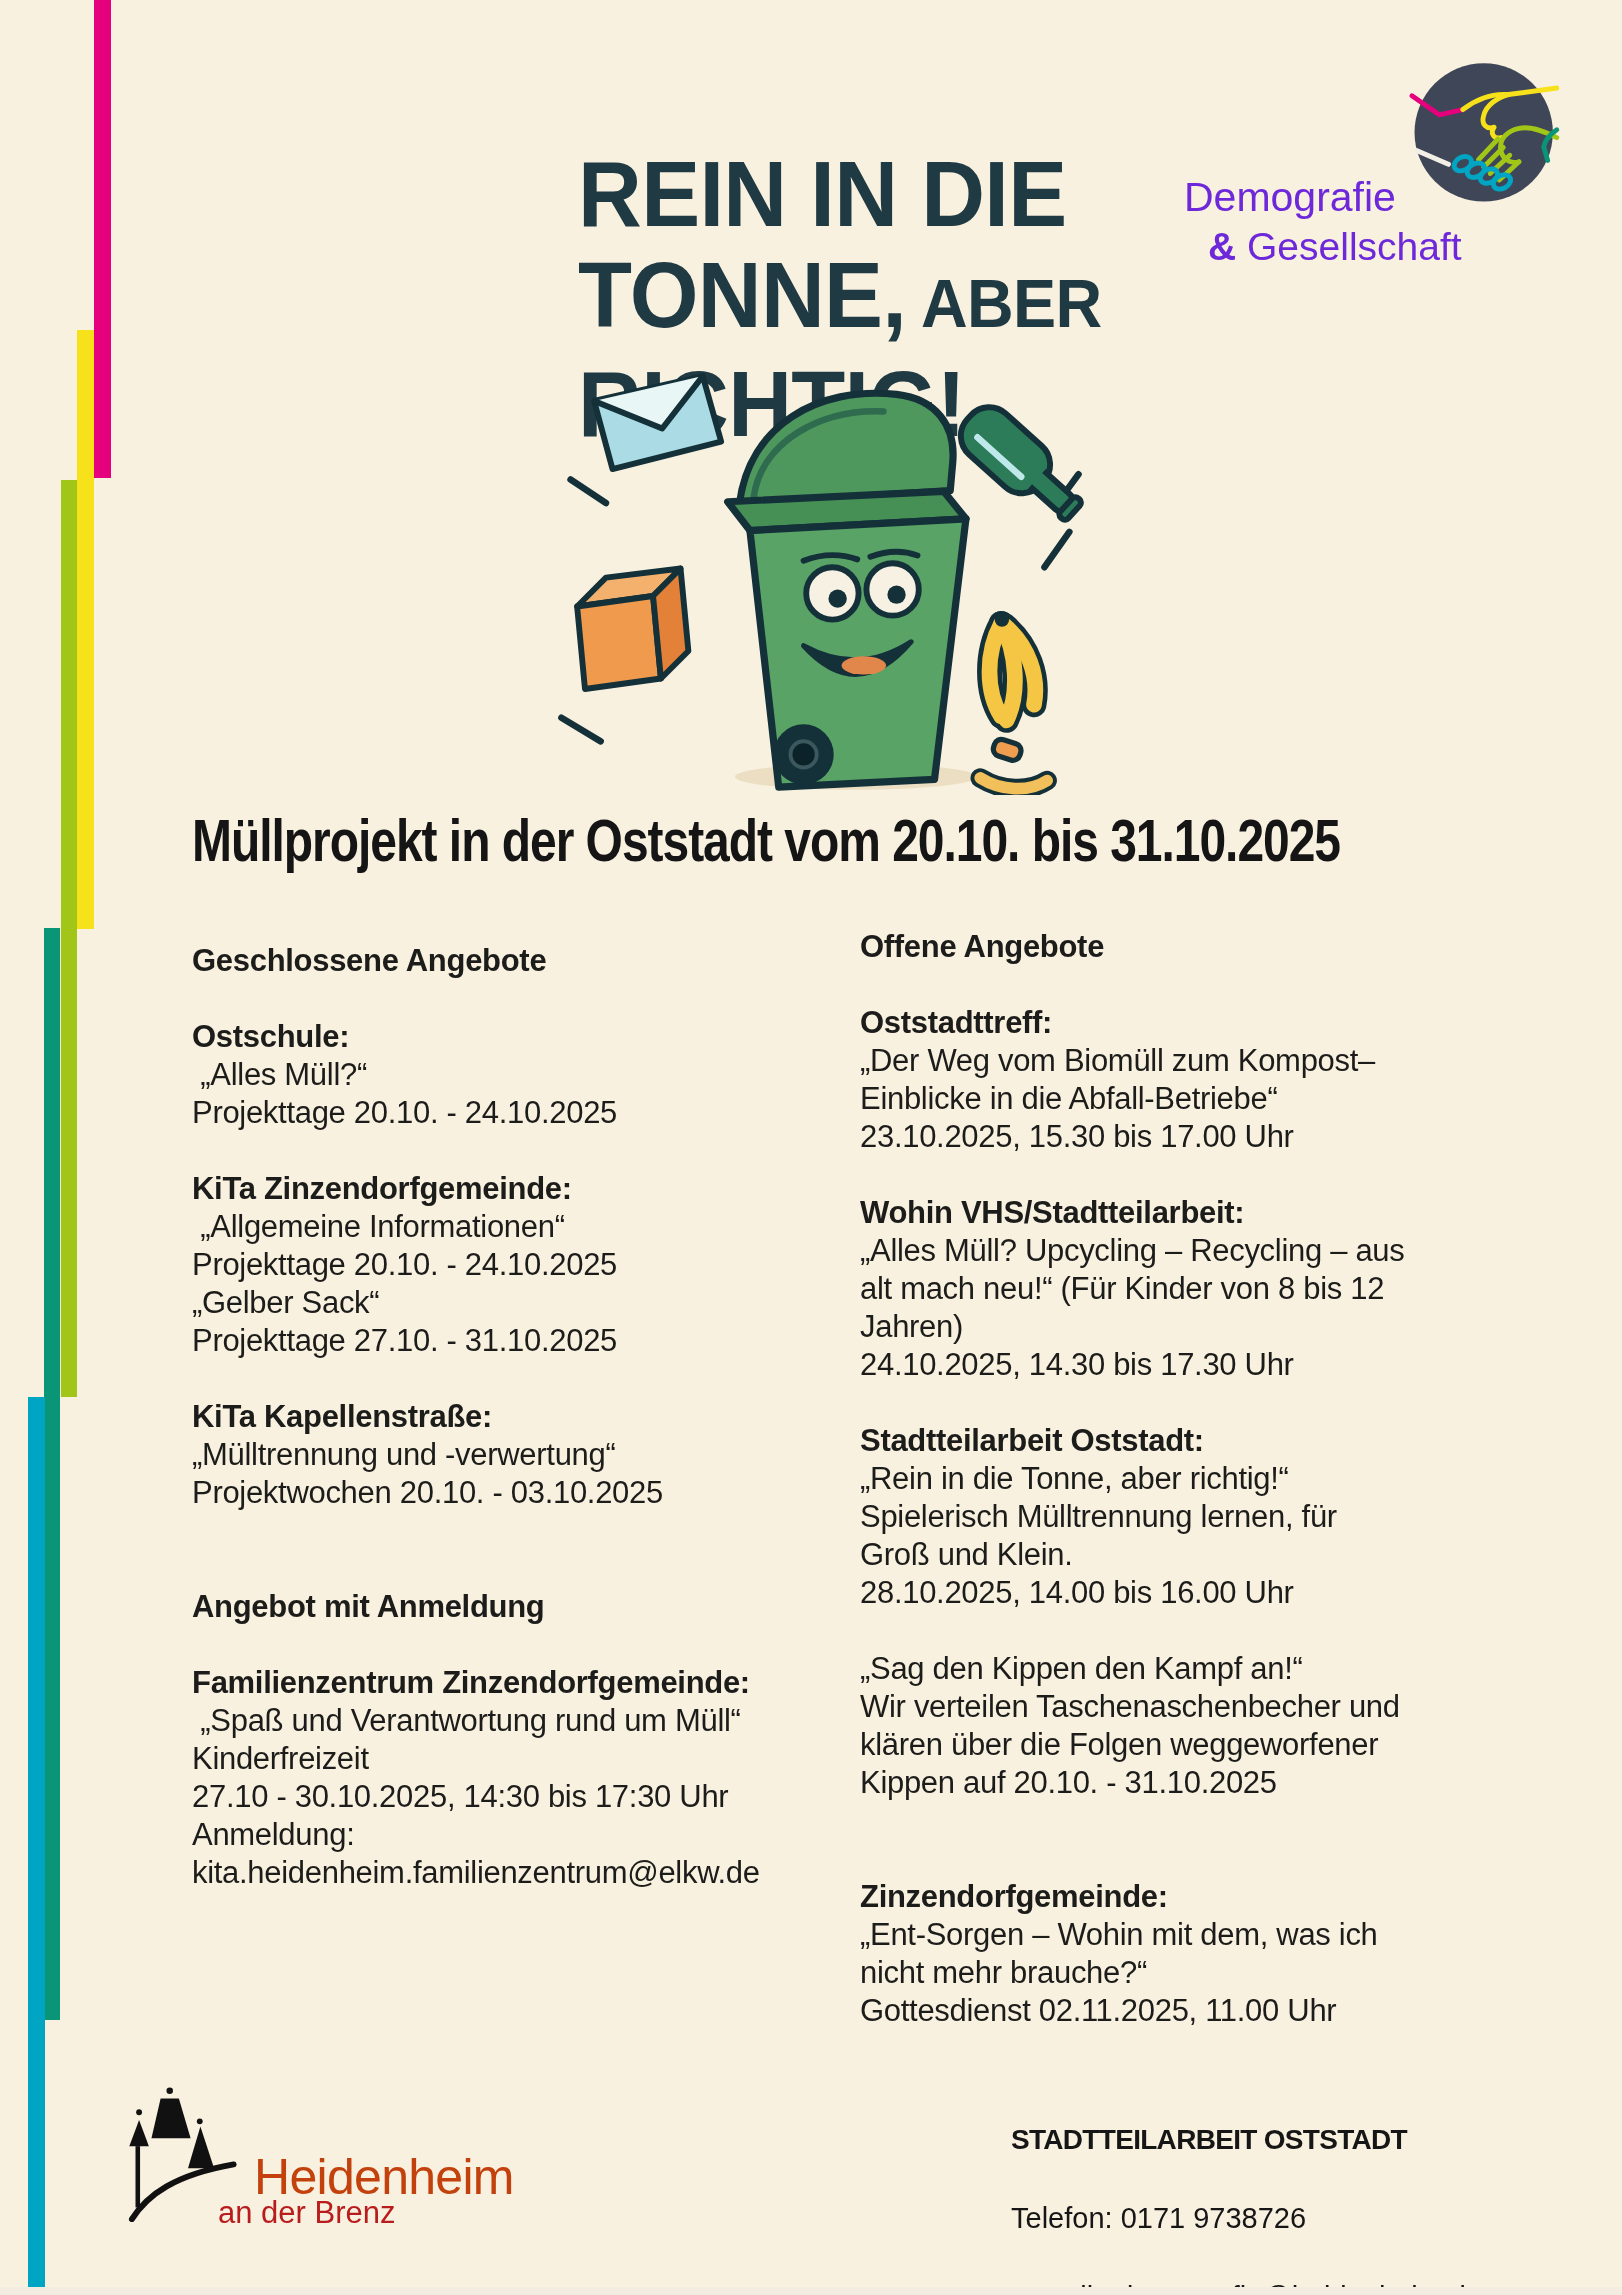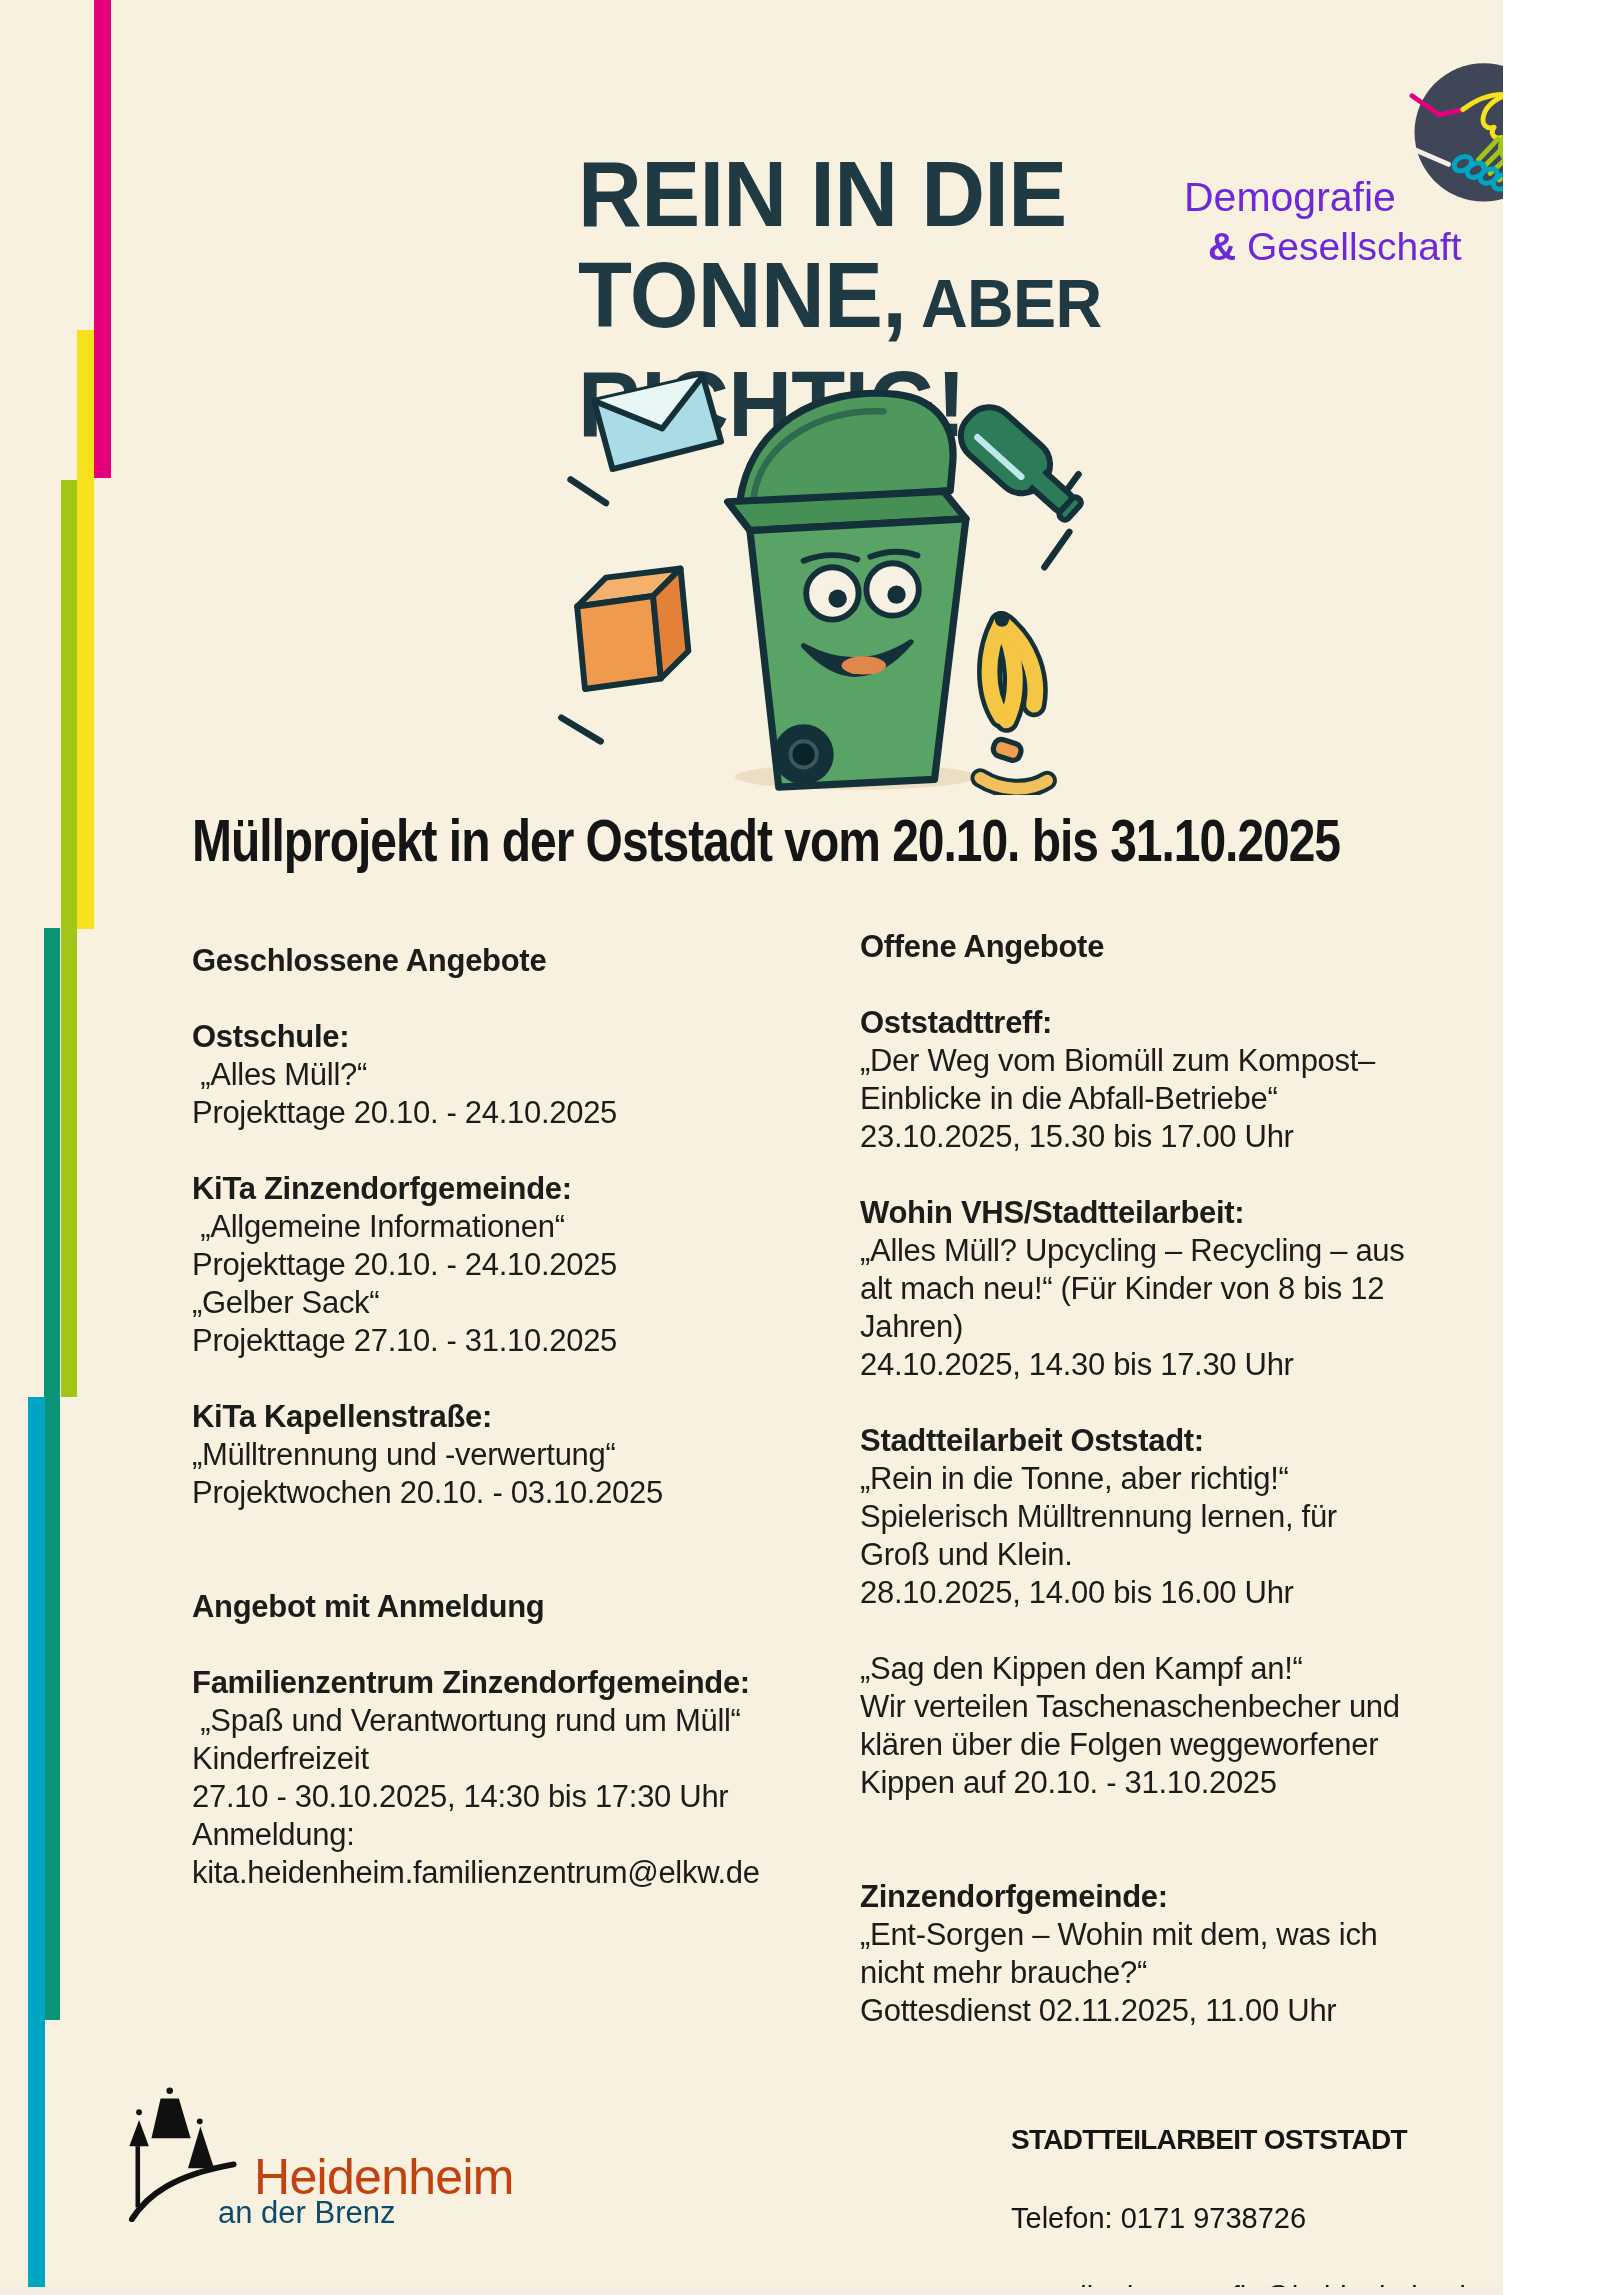--- a/index.html
+++ b/index.html
@@ -1,18 +1,18 @@
 <!DOCTYPE html>
 <html style="--background: #f9f1e0; --stripe_magenta: #e5007d; --stripe_yellow: #f6e11b; --stripe_lime: #a2c617; --stripe_teal: #0b9577; --stripe_cyan: #00a5c3; --title_ink: #203a44; --text_ink: #1c1c1a; --logo_navy: #3f4657; --bin_green: #58a365; --outline_dark: #14313a;font-size:10.5px"><head>
 <meta charset="utf-8">
 <style>
   html,body{margin:0;padding:0;}
   .page{
     position:relative;
-    width:1503px;height:2295px;
+    width:1622px;height:2295px;
     background:var(--background,#f9f1e0);
     font-family:"Liberation Sans", sans-serif;
     overflow:hidden;
   }
   
   .stripe{position:absolute;}
   .stripe.magenta{left:94px;top:0;width:17px;height:478px;background:var(--stripe_magenta);}
   .stripe.yellow{left:77px;top:330px;width:17px;height:599px;background:var(--stripe_yellow);}
   .stripe.lime{left:61px;top:480px;width:16.4px;height:917px;background:var(--stripe_lime);}
   .stripe.tealgreen{left:44px;top:928px;width:16.4px;height:1092px;background:var(--stripe_teal);}
@@ -38,21 +38,21 @@
 
   
   .col{position:absolute;width:661px;font-size:31px;color:var(--text_ink);letter-spacing:-0.3px;}
   .col.left{left:192px;top:942px;}
   .col.right{left:860px;top:928px;}
   .col .ln{height:38px;line-height:38px;white-space:pre;}
   .col .ln.b{font-weight:700;}
 
   
   .hdh-name{position:absolute;left:254px;top:2148px;font-size:50px;color:#c2410c;letter-spacing:-0.7px;}
-  .hdh-sub{position:absolute;left:218px;top:2195px;font-size:31px;color:#0c4a6e;}
+  .hdh-sub{position:absolute;left:218px;top:2195px;font-size:31px;color:#b91c1c;}
   .contact{position:absolute;left:1011px;top:2122px;color:#161616;}
   .contact .c-title{font-size:28px;font-weight:700;letter-spacing:-0.7px;height:35px;line-height:35px;white-space:pre;}
   .contact .c-line{font-size:29px;height:35px;line-height:35px;white-space:pre;margin-top:44px;}
 
   .abs{position:absolute;}
 </style>
 </head>
 <body>
 
 <div class="page">

